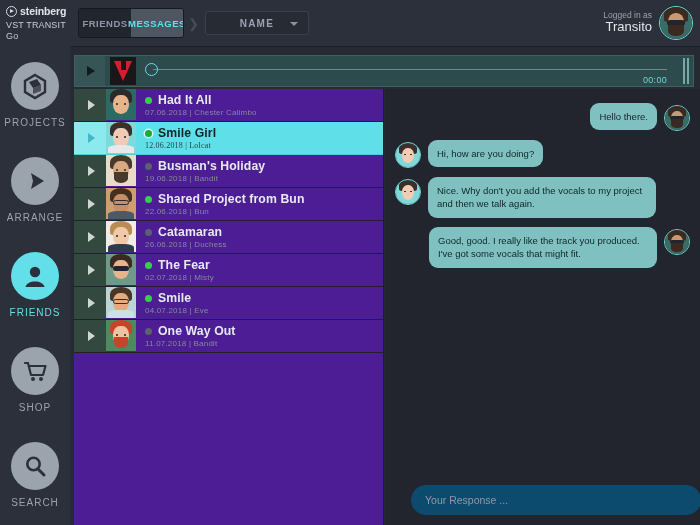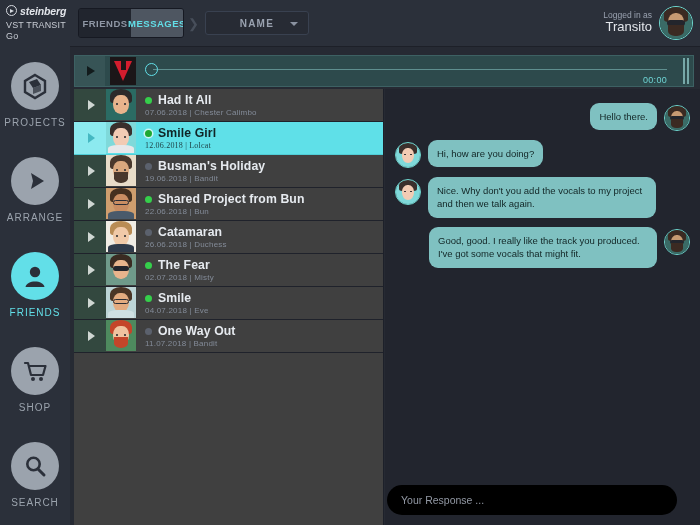--- a/index.html
+++ b/index.html
@@ -21,21 +21,21 @@
     background: #2b303a;
     border-bottom: 1px solid #1d2028;
     display: flex; align-items: center;
   }
   .brand {
     width: 70px; height: 47px;
     padding-left: 6px;
     display: flex; flex-direction: column; justify-content: center;
     background: #2b303a;
   }
-  .brand-top { display: flex; gap: 3px; font-style: italic; }
+  .brand-top { display: flex; align-items: center; gap: 3px; }
   .brand-mark {
     width: 11px; height: 11px; border-radius: 50%;
     border: 1.4px solid #d7dae0;
     display: flex; align-items: center; justify-content: center;
   }
   .brand-mark::after {
     content: ""; width: 0; height: 0;
     border-left: 4px solid #d7dae0;
     border-top: 2.6px solid transparent;
     border-bottom: 2.6px solid transparent;
@@ -180,21 +180,21 @@
   }
   .player-end {
     width: 14px; height: 30px; position: relative;
     display: flex; align-items: center; justify-content: center; gap: 2px;
   }
   .player-end i { display: block; width: 2px; height: 26px; background: #77a8a8; }
 
   
   .tracklist {
     position: absolute; left: 74px; top: 89px; width: 310px; height: 436px;
-    background: #404040;
+    background: #4c1d95;
     border-right: 1px solid #1d2029;
     overflow: hidden;
   }
   .track {
     height: 33px; display: flex; align-items: stretch;
     border-bottom: 1px solid #1f222b;
     cursor: pointer;
   }
   .track-go {
     width: 32px; display: flex; align-items: center; justify-content: center;
@@ -252,22 +252,22 @@
     font-family: "Liberation Sans Narrow", "Liberation Sans", sans-serif;
   }
   .msg.them { justify-content: flex-start; }
   .msg.them .msg-av { margin-right: 7px; }
   .msg.me { justify-content: flex-end; }
   .msg.me .msg-av { margin-left: 7px; }
   .msg.me .spacer { width: 33px; flex: none; }
   .msg.them .spacer { width: 33px; flex: none; }
 
   .composer {
-    position: absolute; left: 2px; bottom: 10px; width: 290px; height: 30px;
-    background: #000000; border-radius: 15px;
+    position: absolute; left: 26px; bottom: 10px; width: 290px; height: 30px;
+    background: #0c4a6e; border-radius: 15px;
     display: flex; align-items: center; padding: 0 14px;
     cursor: text;
   }
   .composer span { font-size: 10.5px; color: #9298a4; }
 
   
   .f { position: absolute; inset: 0; }
   .f .bg { position: absolute; inset: 0; }
   .f .hair { position: absolute; left: 12%; top: 0; width: 76%; height: 46%; border-radius: 48% 48% 18% 18%; }
   .f .face { position: absolute; left: 24%; top: 20%; width: 52%; height: 62%; border-radius: 44% 44% 48% 48%; }

